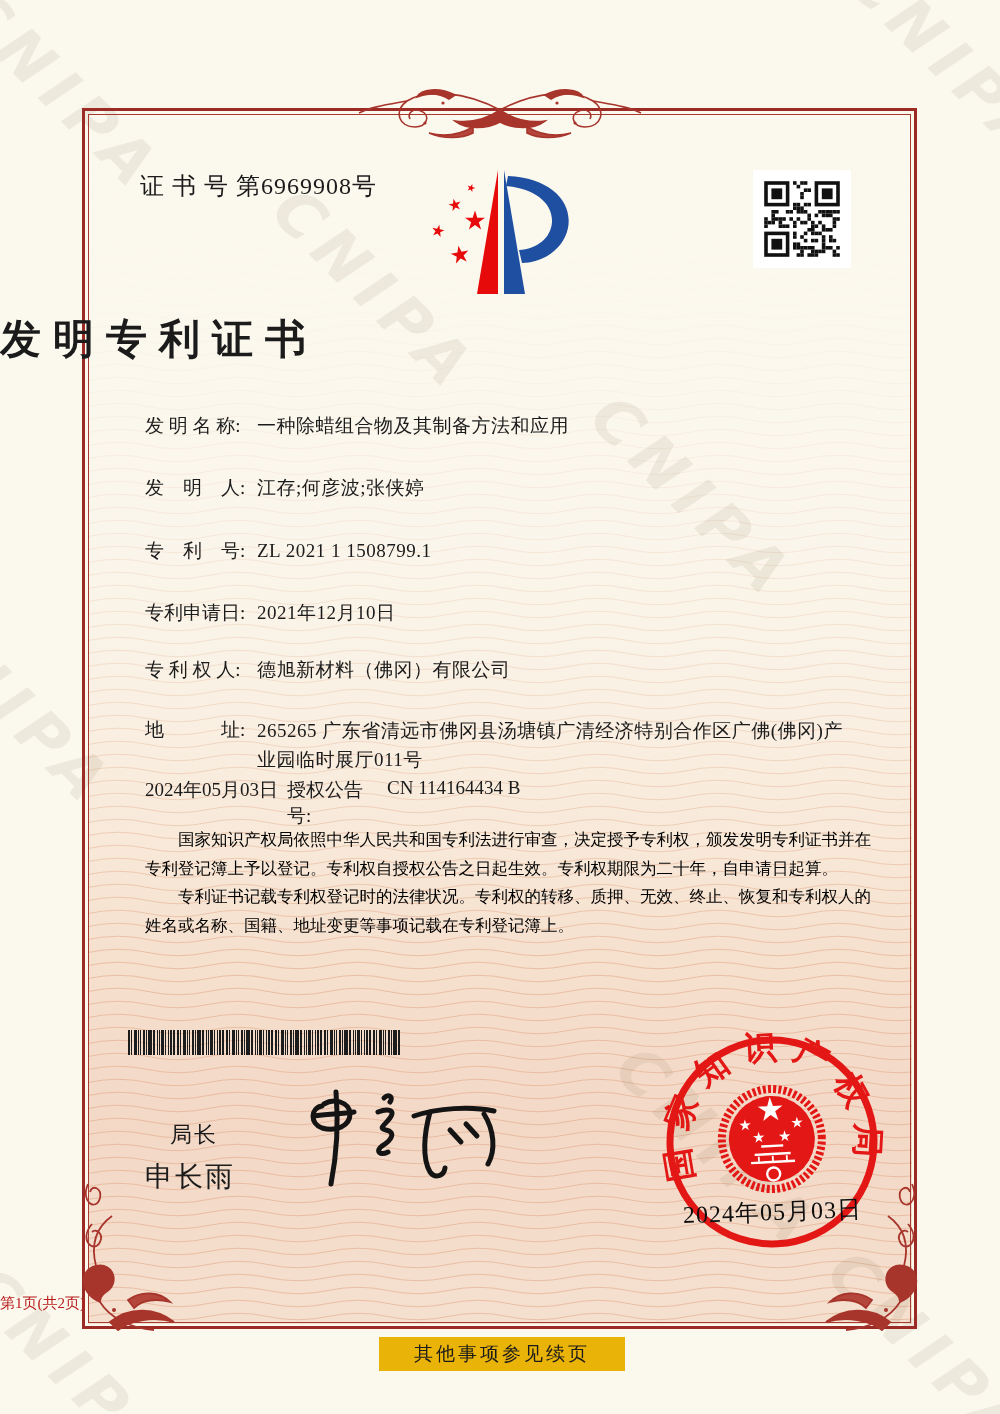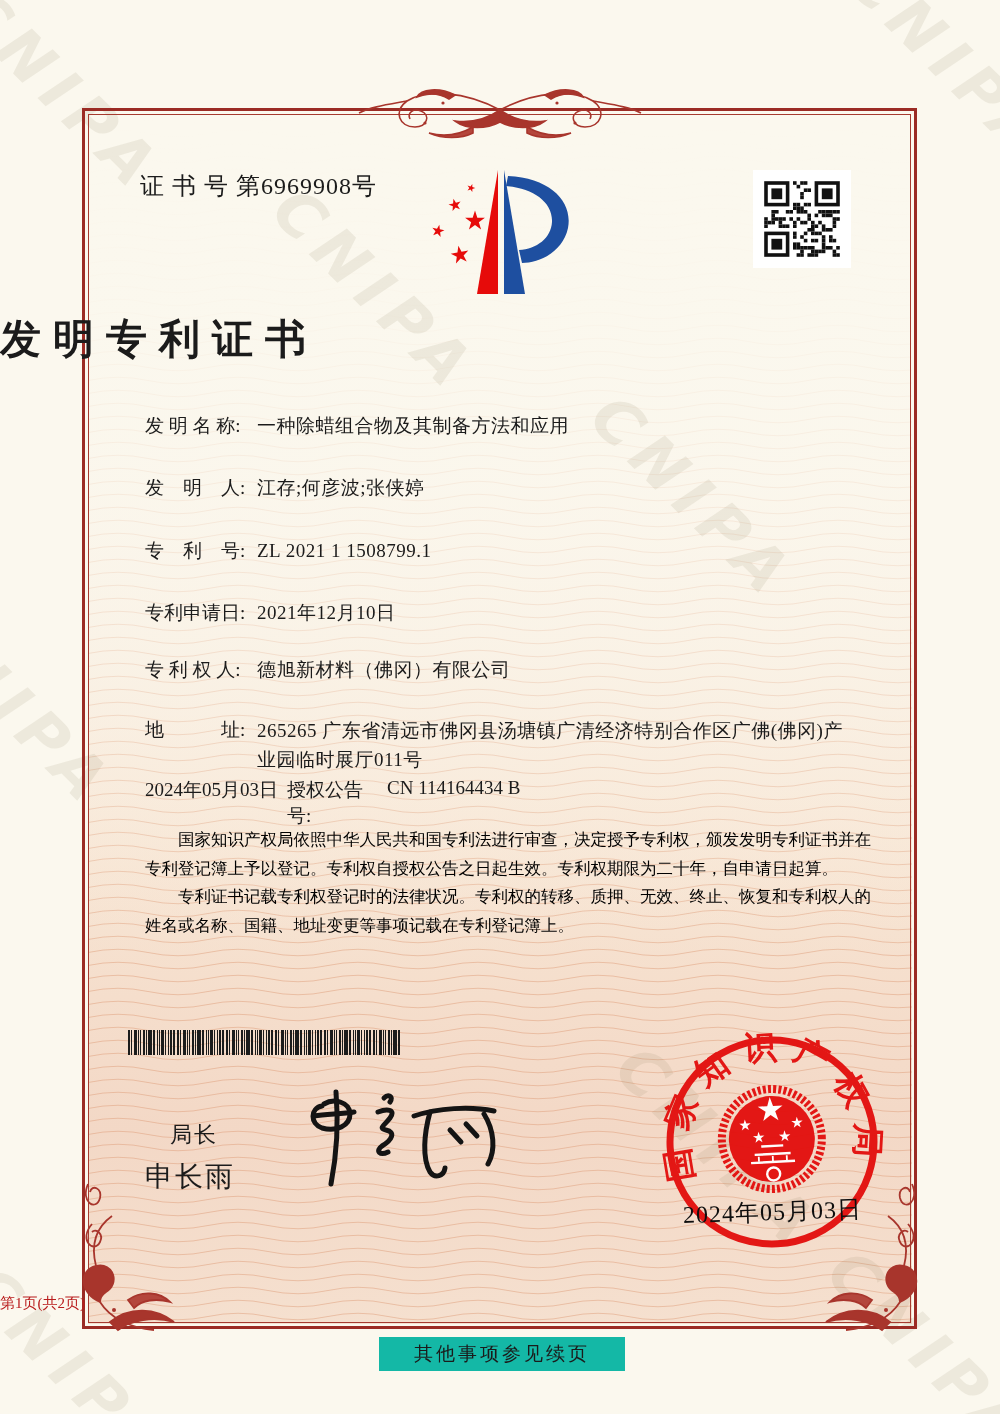--- a/index.html
+++ b/index.html
@@ -29,21 +29,21 @@
   .fvalue{letter-spacing:.5px;}
   .fvalue.wrap{display:inline-block;width:600px;white-space:normal;vertical-align:top;line-height:29px;}
   .grant{left:145px;top:777px;width:740px;font-size:19px;display:flex;z-index:3;}
   .g1{width:112px;} .g2{width:142px;} .g3{width:100px;}
   .paras{left:145px;top:826px;width:727px;font-size:16.5px;line-height:28.5px;z-index:3;color:#000000;}
   .paras p{margin:0;text-indent:2em;} .paras p + p{}
   .role{left:145px;top:1120px;font-size:22px;font-family:"Liberation Sans","DejaVu Sans",sans-serif;letter-spacing:2px;margin-left:25px;}
   .rname{left:145px;top:1158px;font-size:28px;font-family:"Liberation Sans","DejaVu Sans",sans-serif;letter-spacing:2px;}
   .seal-date{left:683px;top:1196px;font-size:24px;color:#0e0e0e;z-index:4;transform:rotate(-2deg);letter-spacing:1px;}
   .pagenum{left:0;top:1294px;width:100%;text-align:left;font-size:15px;color:#b91c1c;z-index:3;}
-  .note{left:379px;top:1337px;width:246px;height:34px;background:#14b8a6;z-index:3;
+  .note{left:379px;top:1337px;width:246px;height:34px;background:#eab308;z-index:3;
         display:flex;align-items:center;justify-content:center;font-size:19px;letter-spacing:3px;}
   .qr-wrap{left:753px;top:170px;width:98px;height:98px;background:#ffffff;z-index:3;}
   svg{display:block;}
 </style>
 </head>
 <body>
 
 <div class="abs panel">
   <svg width="824" height="1210">
     <defs>

